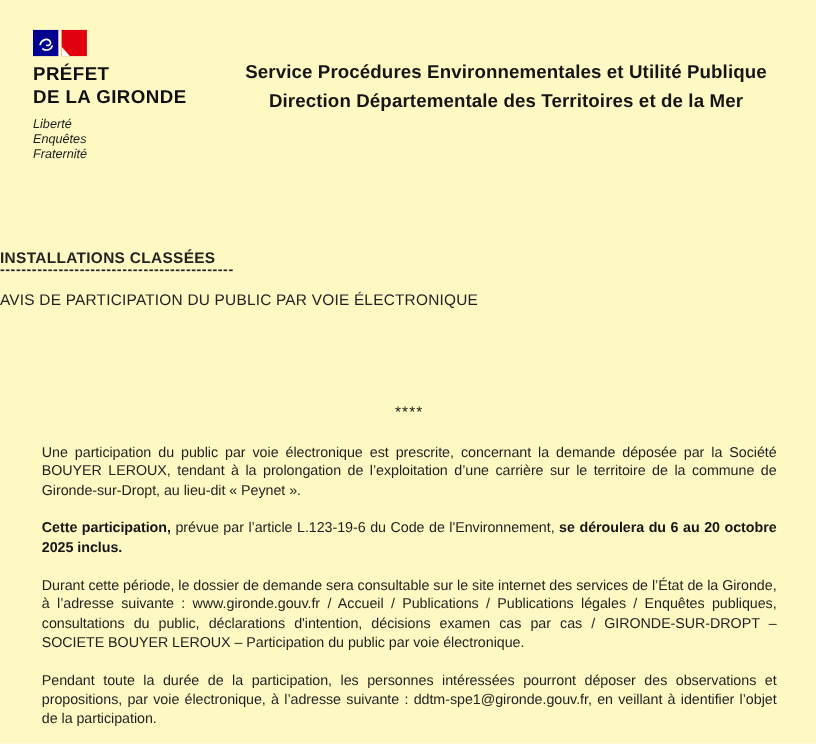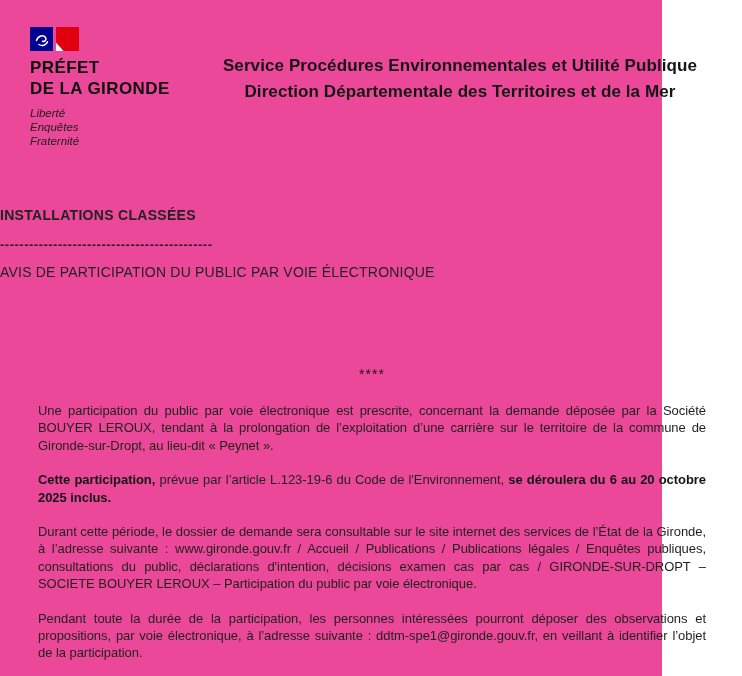--- a/index.html
+++ b/index.html
@@ -3,42 +3,42 @@
 <meta charset="utf-8">
 <style>
   html,body{margin:0;padding:0;}
   body{
     width:742px;height:676px;
     background:#ffffff;
     font-family:"Liberation Sans", sans-serif;
     color:#222;
     overflow:hidden;
   }
-  .page{position:relative;width:662px;height:676px;background:#ec4899;}
+  .page{position:relative;width:742px;height:676px;background:#fef9c3;}
 
   
   .logo{position:absolute;left:30px;top:27px;}
   .flag{display:block;margin-bottom:4px;}
   .prefet{
     font-weight:700;color:#101010;
     font-size:17px;line-height:21px;letter-spacing:.4px;
   }
   .motto{
     margin-top:7px;
     font-family:Liberation Sans, sans-serif;
     font-style:italic;font-size:11.5px;line-height:14px;color:#1d1d1d;
   }
 
   
   .svc-header{
     position:absolute;left:200px;top:53px;width:520px;
     text-align:center;font-weight:700;color:#151515;
     font-size:17px;line-height:26px;letter-spacing:.1px;
   }
-  .t1{position:absolute;left:0;top:207px;width:668px;font-weight:700;font-size:14px;letter-spacing:.3px;}
+  .t1{position:absolute;left:0;top:226px;width:668px;font-weight:700;font-size:14px;letter-spacing:.3px;}
   .sep{position:absolute;left:0;top:237px;width:668px;font-weight:700;font-size:13px;letter-spacing:.5px;}
   .t2{position:absolute;left:0;top:264px;width:668px;font-weight:400;font-size:14px;letter-spacing:.2px;}
   .stars{position:absolute;left:38px;top:366px;width:668px;text-align:center;font-size:14px;color:#161616;letter-spacing:1px;}
 
   
   .bodytext{
     position:absolute;left:38px;top:402px;width:668px;
     font-size:13px;line-height:17.4px;text-align:justify;color:#1f1f1f;
     letter-spacing:-0.05px;
   }

